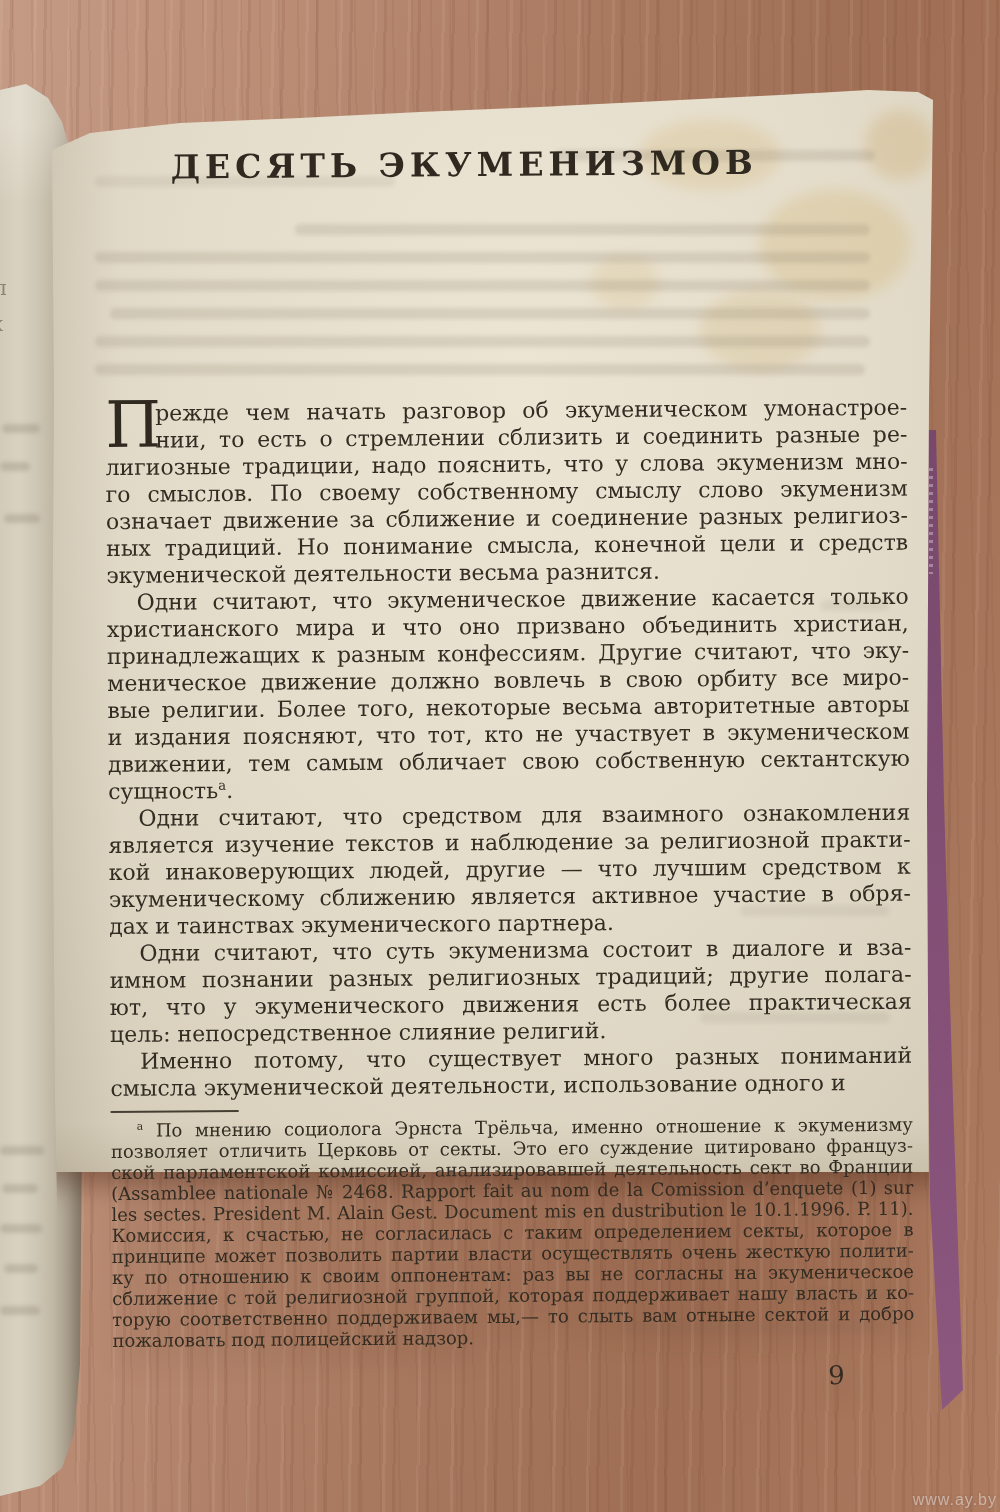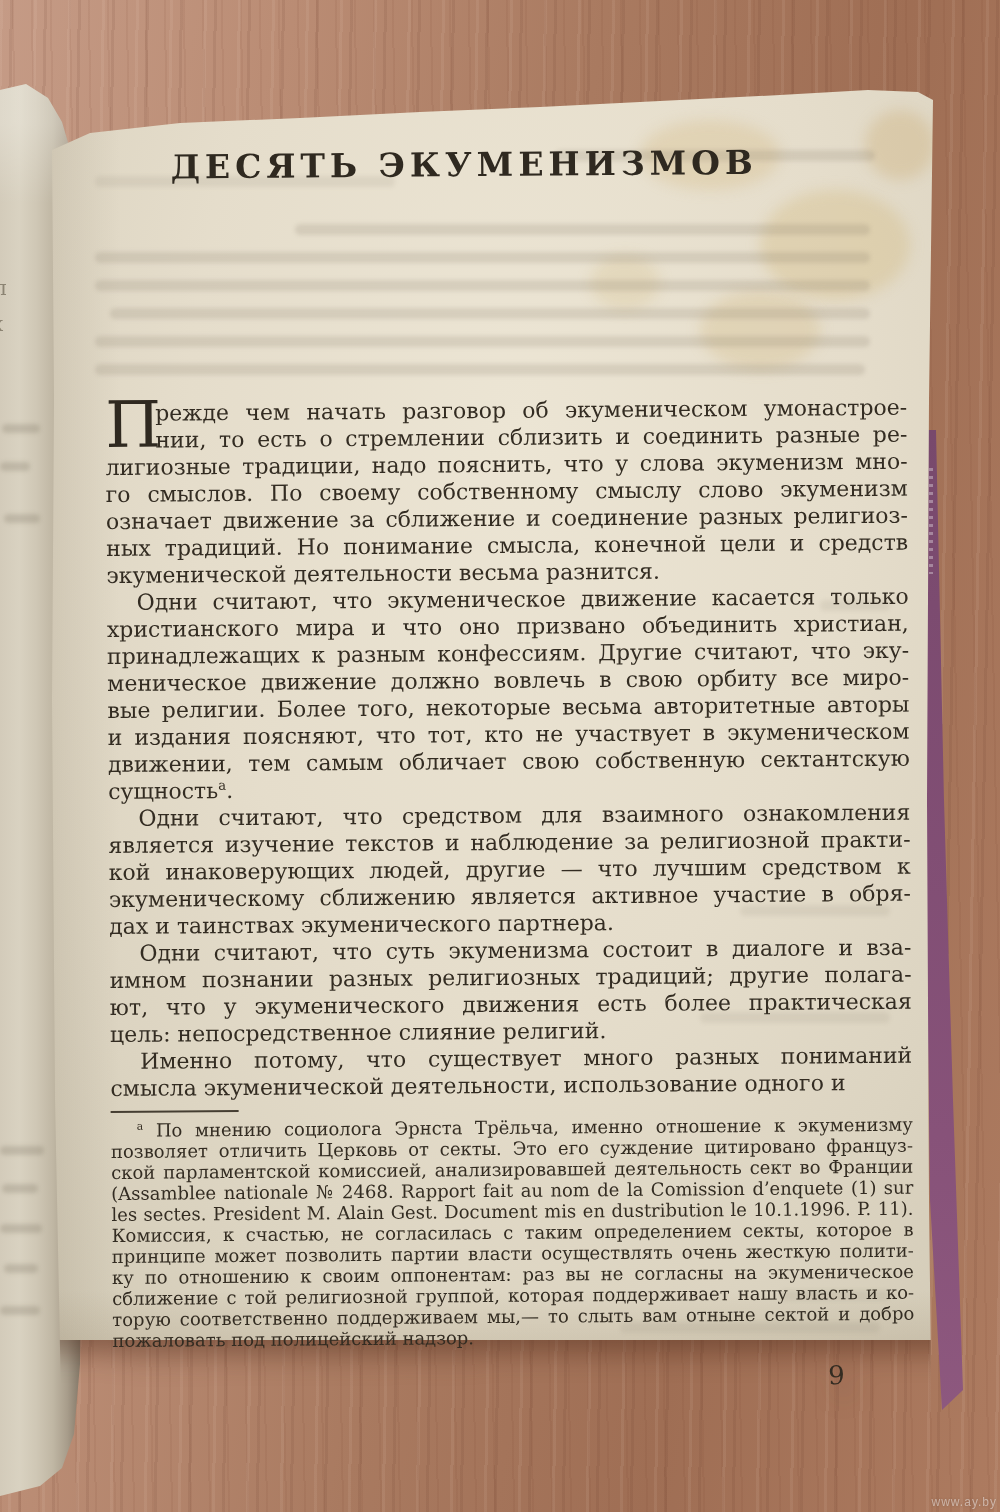--- a/index.html
+++ b/index.html
@@ -28,21 +28,21 @@
     background:linear-gradient(180deg,#6e4462 0%,#7c4b70 40%,#875279 75%,#8f5a80 100%);
     clip-path:polygon(926px 430px,936px 430px,944px 800px,953px 1100px,963px 1390px,942px 1410px,930px 1200px,925px 800px);
   }
   .spine-dashes{
     position:absolute;left:929px;top:468px;width:4px;height:106px;
     background:repeating-linear-gradient(180deg,rgba(255,255,255,.55) 0 3px,transparent 3px 8px);
     opacity:.6;
   }
   
   .page{
-    position:absolute;left:0;top:0;width:1000px;height:1340px;
+    position:absolute;left:0;top:0;width:1000px;height:1172px;
     background:
       linear-gradient(90deg, rgba(92,77,56,.30) 0, rgba(92,77,56,.12) 42px, rgba(92,77,56,0) 120px),
       linear-gradient(270deg, rgba(120,100,70,.14) 0, rgba(120,100,70,0) 60px),
       linear-gradient(0deg, rgba(120,100,70,.12) 0, rgba(120,100,70,0) 50px),
       radial-gradient(ellipse at 52% 32%, #ece5d4 0%, #e5ddcb 45%, #dcd4c1 72%, #d0c8b4 100%);
     clip-path:polygon(52px 150px,90px 133px,180px 123px,300px 118px,420px 112px,540px 107px,660px 101px,780px 95px,868px 90px,918px 92px,933px 100px,929px 400px,927px 800px,929px 1200px,932px 1452px,870px 1462px,760px 1472px,640px 1478px,500px 1476px,380px 1470px,260px 1466px,160px 1462px,95px 1455px,62px 1448px,55px 1100px,52px 700px,54px 400px);
     filter:drop-shadow(7px 12px 14px rgba(70,35,20,.45));
   }
   .stain{position:absolute;border-radius:50%;filter:blur(7px);}
   .ghost{position:absolute;background:rgba(120,108,88,.17);height:11px;border-radius:6px;filter:blur(2px);}
@@ -66,21 +66,21 @@
     padding-right:6px;color:#2f2920;
   }
   sup{font-size:60%;line-height:0;}
   .fn-rule{width:128px;border-top:2px solid #453e32;margin:9px 0 7px 0;}
   .footnote{font-size:18px;line-height:21px;}
   .footnote .line:first-child{text-indent:26px;}
   .page-number{margin-top:15px;padding-right:70px;text-align:right;font-size:26px;}
   .watermark{
     position:absolute;right:3px;bottom:3px;
     font-family:"Liberation Sans","DejaVu Sans",sans-serif;
-    font-size:12px;color:rgba(255,255,255,.48);letter-spacing:1px;
+    font-size:16px;color:rgba(255,255,255,.48);letter-spacing:1px;
     text-shadow:0 0 2px rgba(120,80,60,.5);
   }
 </style>
 </head>
 <body>
 
 <div class="photo">
 
   <div class="left-pages">
     <span class="edge-frag" style="left:-6px;top:192px;">л</span>

